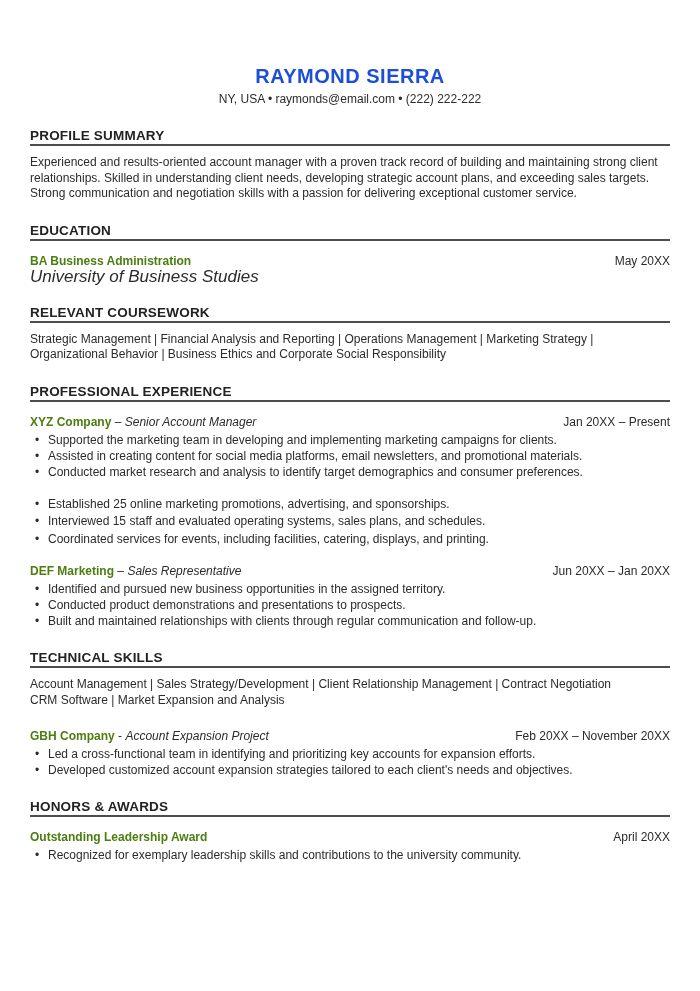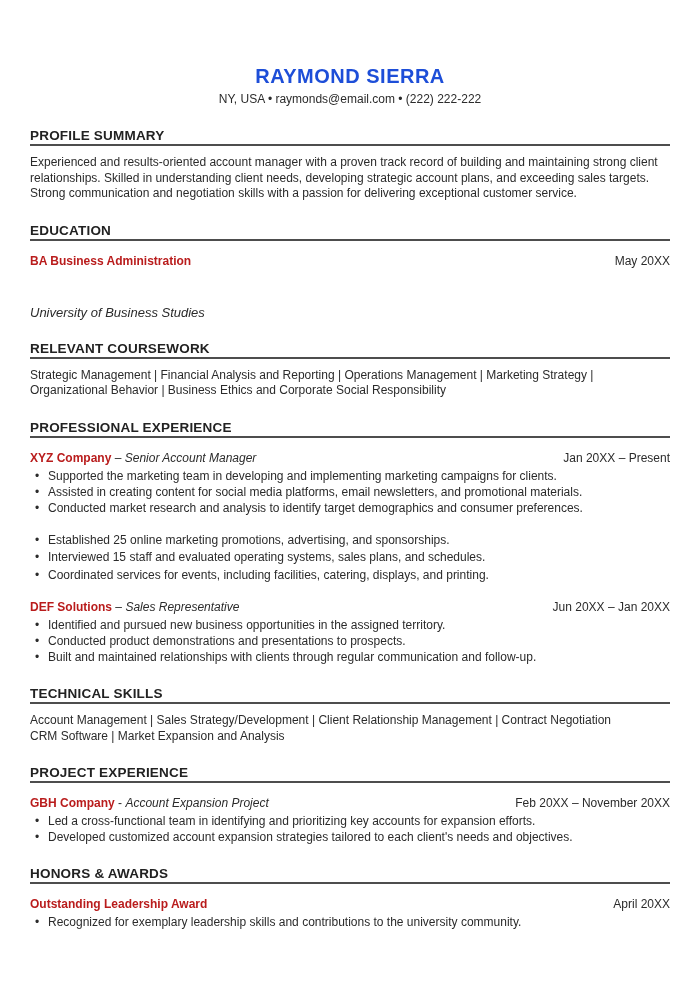--- a/index.html
+++ b/index.html
@@ -70,34 +70,33 @@
   }
   .entry-head {
     display: flex;
     justify-content: space-between;
     align-items: baseline;
     font-size: 12px;
     line-height: 15px;
   }
   .entry-title b {
     font-weight: bold;
-    color: #b91c1c;
+    color: #4d7c0f;
   }
   .entry-title i {
     font-style: italic;
   }
   .entry-date {
     font-size: 12px;
     white-space: nowrap;
   }
   .school {
     font-style: italic;
-    font-size: 13px;
+    font-size: 17px;
     line-height: 15px;
-    margin-top: 36px;
   }
   
   ul.bullets {
     margin: 2px 0 0 0;
     padding: 0;
     list-style: none;
   }
   ul.bullets li {
     font-size: 12px;
     line-height: 16px;
@@ -176,21 +175,21 @@
       <ul class="bullets spaced">
         <li>Established 25 online marketing promotions, advertising, and sponsorships.</li>
         <li>Interviewed 15 staff and evaluated operating systems, sales plans, and schedules.</li>
         <li>Coordinated services for events, including facilities, catering, displays, and printing.</li>
       </ul>
     </div>
 
     <div class="entry">
       <div class="entry-head">
         <span class="entry-title">
-          <b>DEF Solutions</b>
+          <b>DEF Marketing</b>
           <span>–</span>
           <i>Sales Representative</i>
         </span>
         <span class="entry-date">Jun 20XX – Jan 20XX</span>
       </div>
       <ul class="bullets">
         <li>Identified and pursued new business opportunities in the assigned territory.</li>
         <li>Conducted product demonstrations and presentations to prospects.</li>
         <li>Built and maintained relationships with clients through regular communication and follow-up.</li>
       </ul>
@@ -199,21 +198,20 @@
 
   <div class="section">
     <div class="section-heading">TECHNICAL SKILLS</div>
     <div class="section-body">
       <div class="line">Account Management | Sales Strategy/Development | Client Relationship Management | Contract Negotiation</div>
       <div class="line">CRM Software | Market Expansion and Analysis</div>
     </div>
   </div>
 
   <div class="section">
-    <div class="section-heading">PROJECT EXPERIENCE</div>
     <div class="entry">
       <div class="entry-head">
         <span class="entry-title">
           <b>GBH Company</b>
           <span>-</span>
           <i>Account Expansion Project</i>
         </span>
         <span class="entry-date">Feb 20XX – November 20XX</span>
       </div>
       <ul class="bullets gap-before-bullets">

